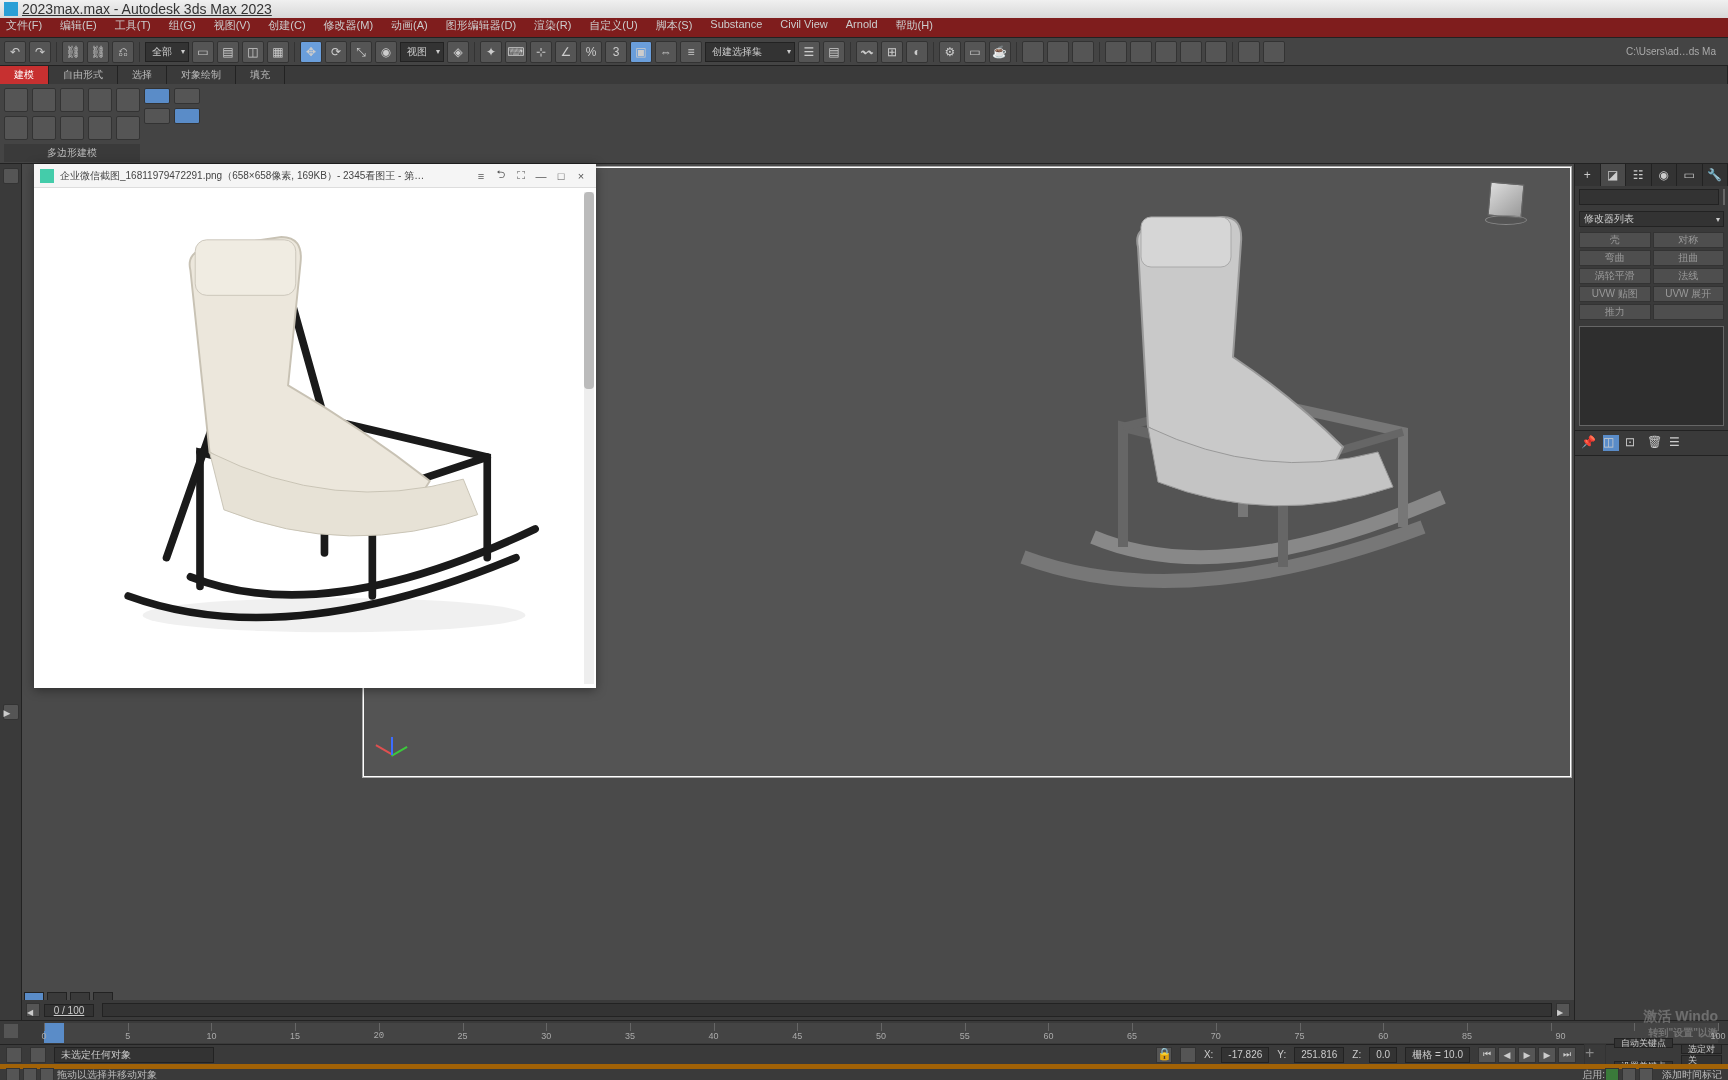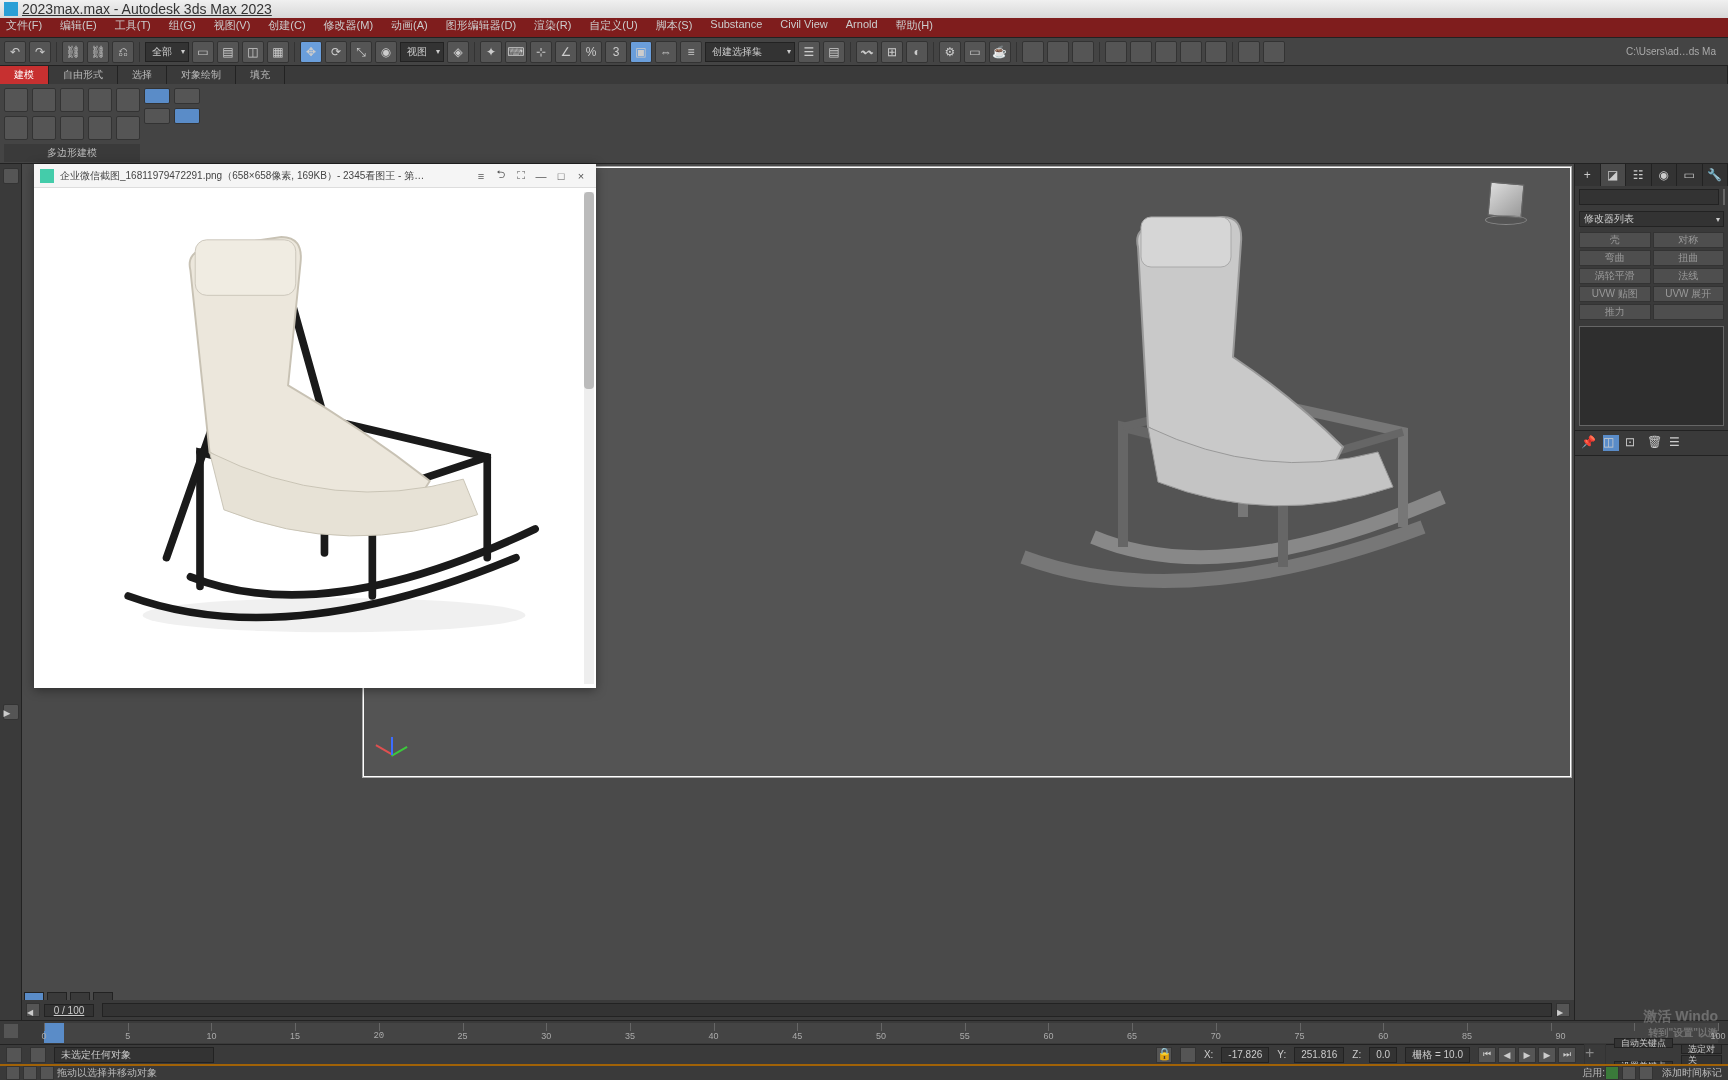--- a/index.html
+++ b/index.html
@@ -106,21 +106,21 @@
 
 
 .status-bar { position: absolute; left: 0; right: 0; bottom: 16px; height: 20px; background: #3a3a3a; display: flex; align-items: center; font-size: 10px; padding: 0 6px; gap: 8px; border-top:1px solid #222;}
 .status-bar .sbox{background:#333;border:1px solid #222;padding:0 6px;height:16px;display:flex;align-items:center;color:#ccc;}
 .status-bar .sbtn{width:16px;height:16px;background:#555;border:1px solid #333;}
 .status-bar .sgap{flex:1;}
 .play-btns{display:flex;gap:2px;}
 .play-btns .pb{width:18px;height:16px;background:#555;border:1px solid #333;display:flex;align-items:center;justify-content:center;font-size:9px;}
 
 
-.prompt-bar { position:absolute;left:0;right:0;bottom:0;height:16px;background:#3a3a3a;display:flex;align-items:center;font-size:10px;padding:0 6px;color:#bbb;border-top:2px solid #a16207;}
+.prompt-bar { position:absolute;left:0;right:0;bottom:0;height:16px;background:#3a3a3a;display:flex;align-items:center;font-size:10px;padding:0 6px;color:#bbb;border-top:5px solid #a16207;}
 .prompt-bar .pbtn{width:14px;height:14px;background:#555;border:1px solid #333;margin-right:3px;}
 
 
 .watermark{position:absolute;right:10px;bottom:40px;color:rgba(255,255,255,0.25);font-size:14px;text-align:right;pointer-events:none;font-weight:bold;}
 .watermark .w2{font-size:10px;}
 
 
 .glyph{font-size:12px;color:#ccc;line-height:1;}
 </style>
 </head>

